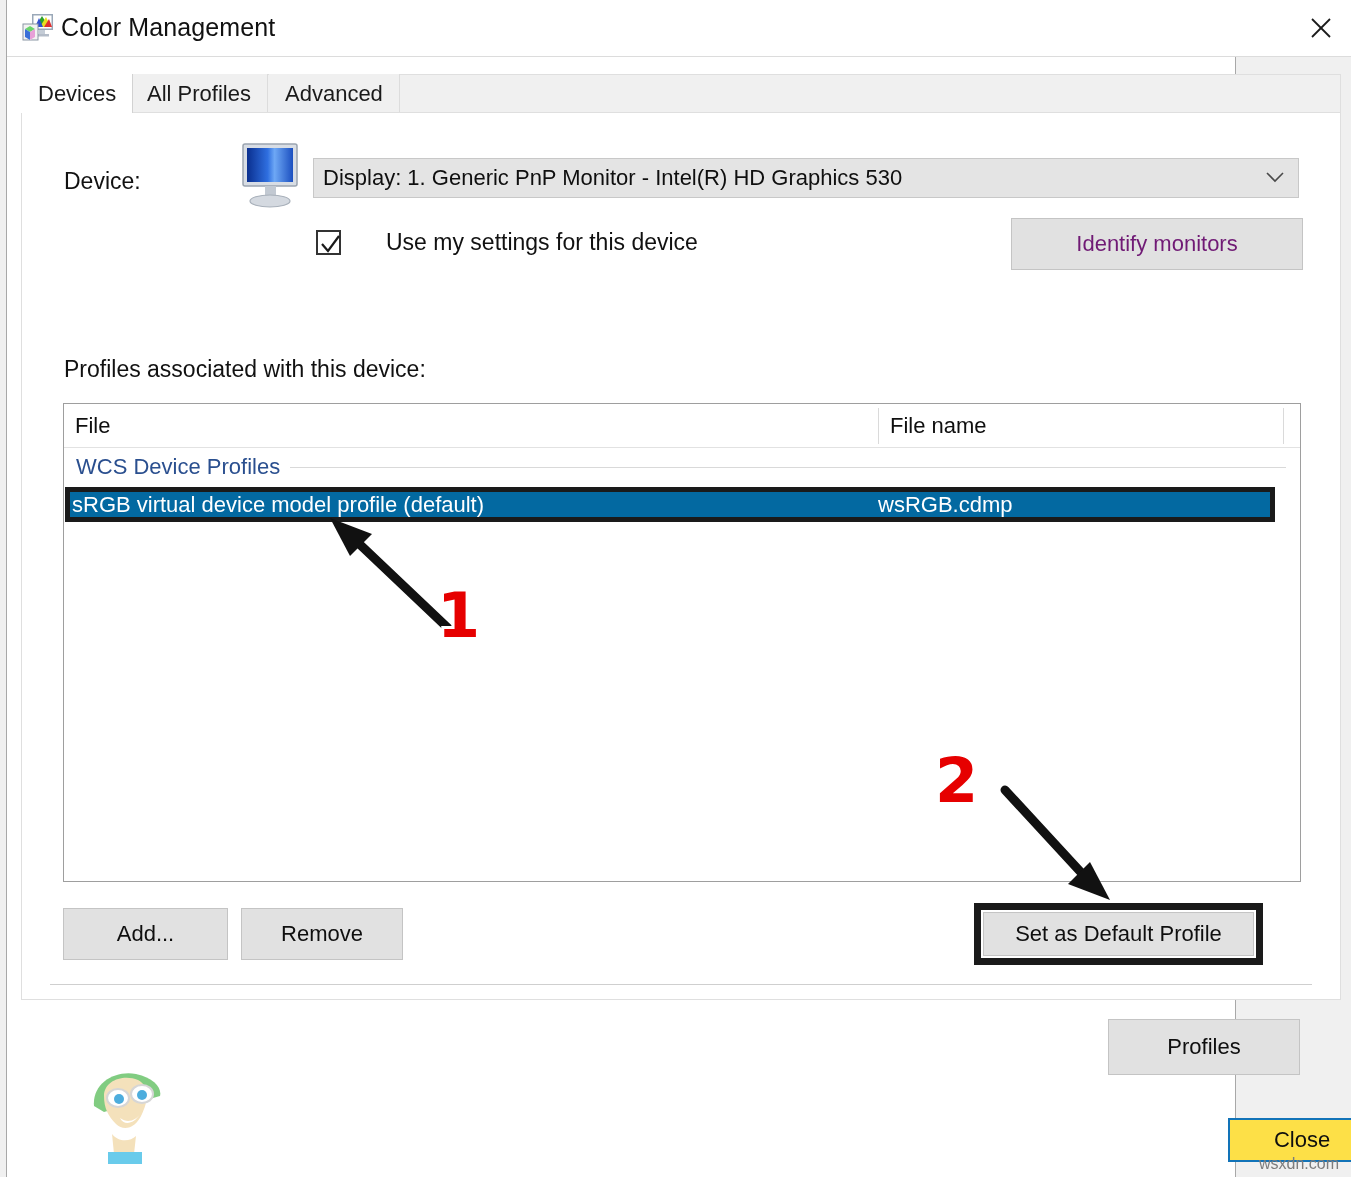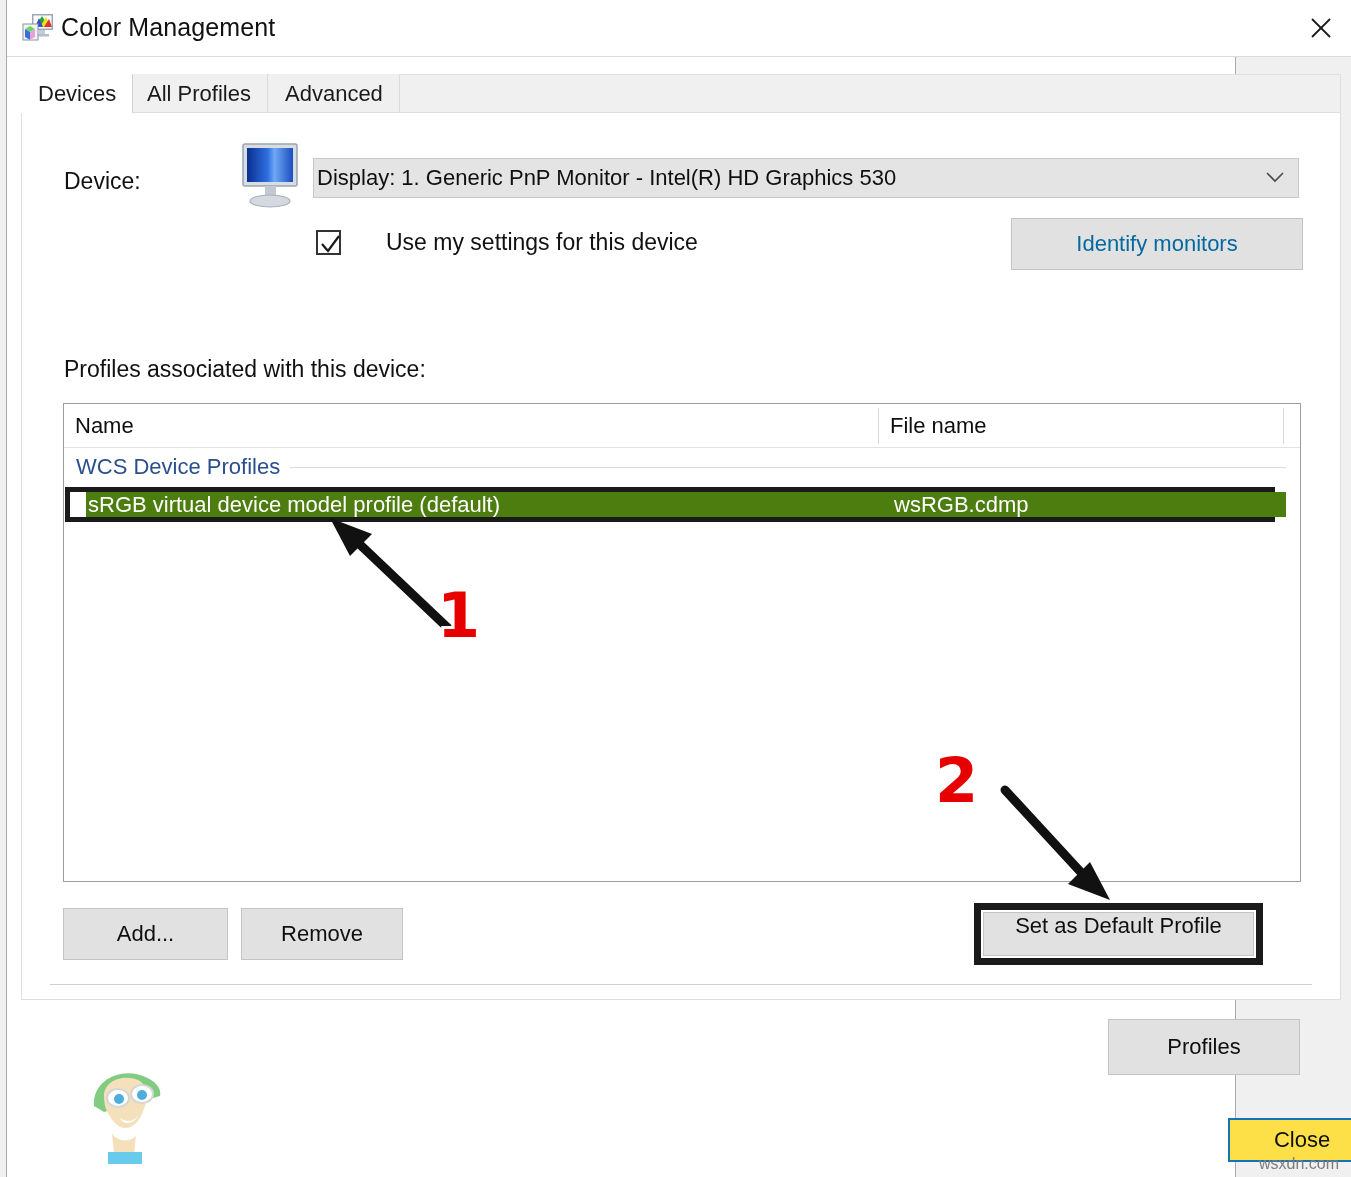--- a/index.html
+++ b/index.html
@@ -115,21 +115,21 @@
     position: absolute;
     left: 291px; top: 45px;
     width: 986px; height: 40px;
     background: #e4e4e4;
     border: 1px solid #c8c8c8;
     display: flex; align-items: center;
   }
   .device-select .val {
     font-size: 22px;
     color: #0f0f0f;
-    padding-left: 3px;
+    padding-left: 9px;
     white-space: nowrap;
     overflow: hidden;
   }
   .device-select .chev {
     position: absolute;
     right: 14px; top: 50%;
     transform: translateY(-50%);
   }
 
   
@@ -154,21 +154,21 @@
   }
 
   .identify-btn {
     position: absolute;
     left: 989px; top: 105px;
     width: 292px; height: 52px;
     background: #e1e1e1;
     border: 1px solid #c4c4c4;
     display: flex; align-items: center; justify-content: center;
     font-size: 22px;
-    color: #0369a1;
+    color: #701a75;
   }
 
   
   .profiles-caption {
     position: absolute;
     left: 42px; top: 243px;
     font-size: 23px;
     color: #111111;
   }
   .listbox {
@@ -222,23 +222,23 @@
   
   .sel-annot {
     position: absolute;
     left: 1px; top: 83px;
     width: 1210px; height: 35px;
     border: 5px solid #1a1a1a;
     background: #ffffff;
   }
   .sel-row {
     position: absolute;
-    left: 16px; top: 0;
+    left: 0; top: 0;
     width: 100%; height: 100%;
-    background: #4d7c0f;
+    background: #0369a1;
     display: flex; align-items: center; padding-left: 46px;
   }
   .sel-name {
     position: absolute;
     left: 2px;
     font-size: 22px;
     color: #ffffff;
     white-space: nowrap;
   }
   .sel-file {
@@ -267,21 +267,21 @@
     width: 289px; height: 62px;
     border: 7px solid #1a1a1a;
     background: #ffffff;
   }
   .setdef-btn {
     position: absolute;
     left: 2px; top: 2px;
     width: calc(100% - 4px); height: calc(100% - 4px);
     background: #e1e1e1;
     border: 1px solid #c4c4c4;
-    display: flex; justify-content: center;
+    display: flex; align-items: center; justify-content: center;
     font-size: 22px;
     color: #0f0f0f;
     white-space: nowrap;
   }
 
   .sep-line {
     position: absolute;
     left: 28px; top: 871px;
     width: 1262px; height: 1px;
     background: #cfcfcf;
@@ -458,21 +458,21 @@
       </div>
 
       <div class="identify-btn">
         <span>Identify monitors</span>
       </div>
 
       <span class="profiles-caption">Profiles associated with this device:</span>
 
       <div class="listbox">
         <div class="list-header">
-          <span class="hdr-cell" style="left:0px;">Name</span>
+          <span class="hdr-cell" style="left:0px;">File</span>
           <span class="hdr-div" style="left:814px;"></span>
           <span class="hdr-cell" style="left:815px;">File name</span>
           <span class="hdr-div" style="left:1219px;"></span>
         </div>
 
         <div class="group-row">
           <span class="group-label">WCS Device Profiles</span>
           <span class="group-line"></span>
         </div>
 

